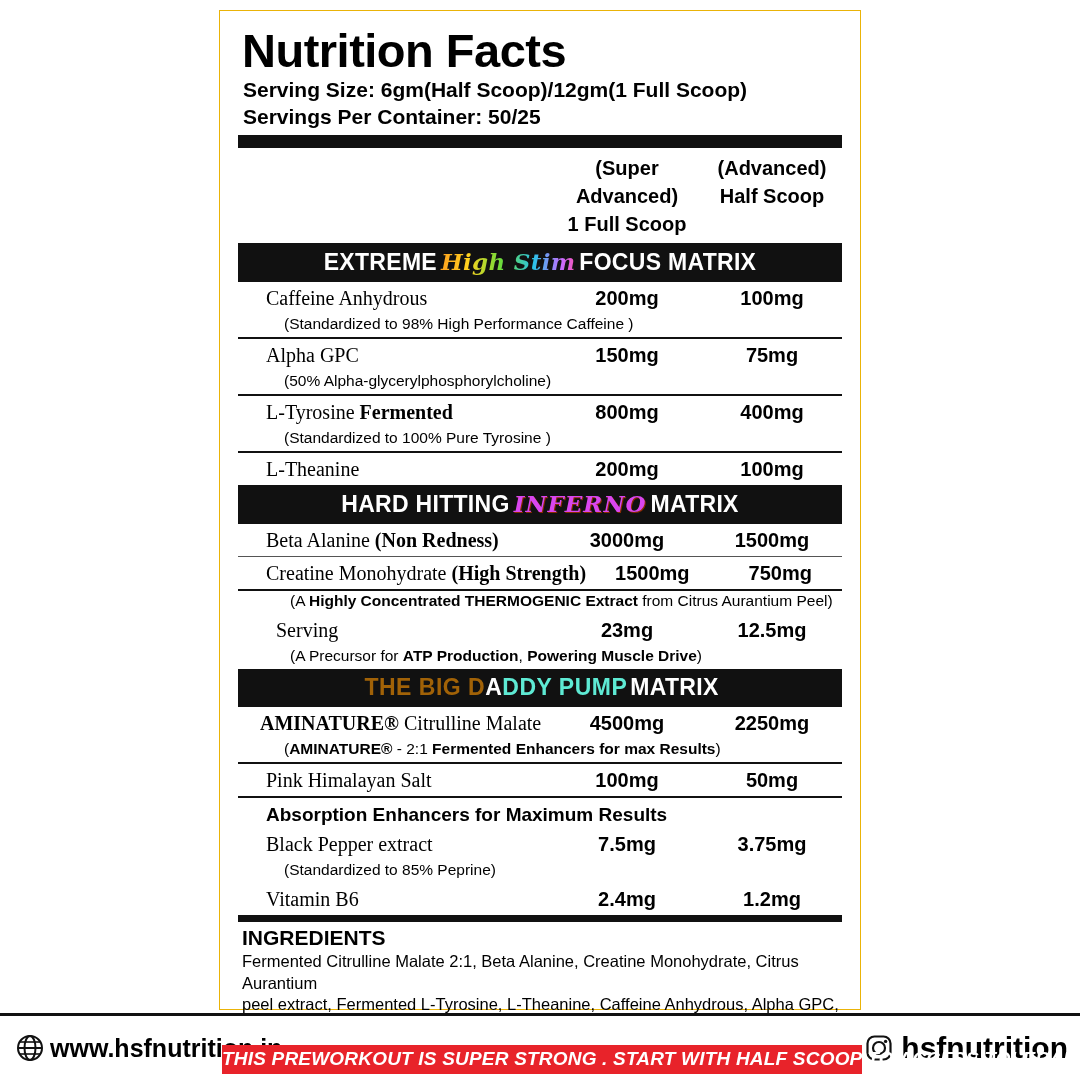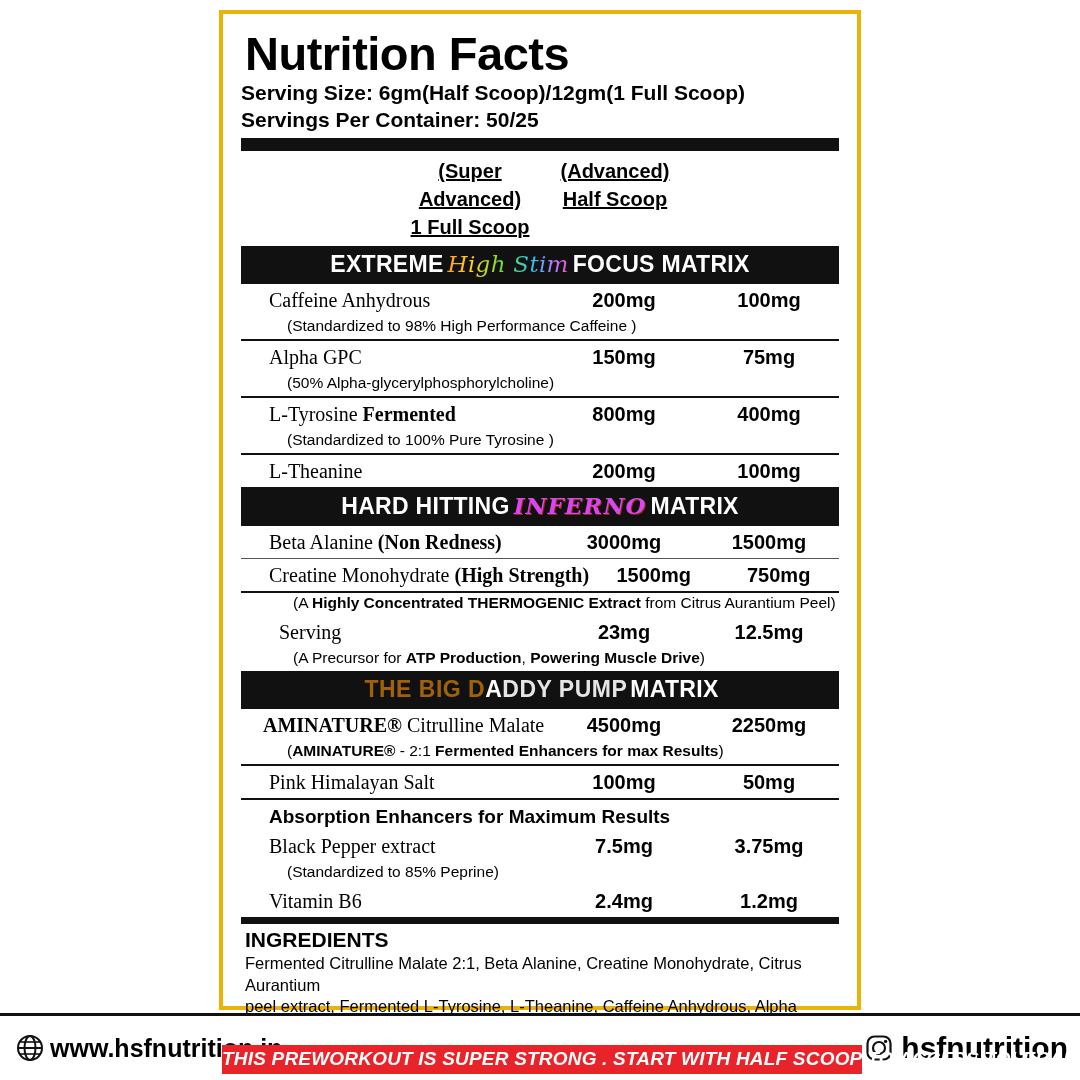--- a/index.html
+++ b/index.html
@@ -19,35 +19,36 @@
     width: 1080px;
     height: 1080px;
   }
   
   .label-panel {
     position: absolute;
     left: 219px;
     top: 10px;
     width: 642px;
     height: 1000px;
-    border: 4px solid #eab308;
+    border: 1px solid #eab308;
     background: #fff;
     box-sizing: border-box;
     padding: 12px 18px 0 18px;
   }
   .nf-title {
     font-size: 47px;
     font-weight: bold;
     letter-spacing: -0.5px;
     line-height: 1.02;
     margin: 4px 0 2px 4px;
   }
   .serving-line {
     font-size: 21px;
     font-weight: bold;
+    margin-left: 5px;
     line-height: 1.28;
     white-space: nowrap;
   }
   .rule-thick {
     height: 13px;
     background: #111;
     margin: 4px 0 0 0;
   }
   .rule-med {
     height: 7px;
@@ -60,23 +61,22 @@
     margin: 0;
   }
   .rule-hair {
     height: 1px;
     background: #555;
     margin: 0;
   }
   
   .col-head {
     display: flex;
-    justify-content: center;
+    justify-content: flex-end;
     padding: 6px 0 4px 0;
-    text-decoration: underline;
   }
   .col-head .col {
     width: 150px;
     text-align: center;
     font-size: 20px;
     font-weight: bold;
     line-height: 1.42;
   }
   .col-head .col.second { width: 140px; }
 
@@ -88,21 +88,21 @@
     font-size: 23px;
     font-weight: bold;
     letter-spacing: 0.3px;
     padding: 5px 0 6px 0;
     white-space: nowrap;
   }
   .banner .plain { color: #fff; }
   .rainbow {
     font-family: "DejaVu Serif", serif;
     font-style: italic;
-    font-weight: normal;
+    font-weight: bold;
     background: linear-gradient(90deg,#ff9a1f 0%,#ffd21f 22%,#6ddc3a 45%,#29c3e8 68%,#c86bff 88%,#ff4fa3 100%);
     -webkit-background-clip: text;
     background-clip: text;
     color: transparent;
     padding: 0 4px;
     margin-top: 37px;
   }
   .inferno-word {
     font-family: "DejaVu Serif", serif;
     font-style: italic;
@@ -112,21 +112,21 @@
     padding: 0 4px;
     text-shadow: 1px 1px 0 #8a2b00;
   }
   .bigdaddy {
     font-weight: bold;
     letter-spacing: 0.5px;
     padding: 0 3px;
   }
   .bigdaddy .b1 { color: #a16207; }
   .bigdaddy .b2 { color: #ffffff; }
-  .bigdaddy .b3 { color: #e5e5e5; }
+  .bigdaddy .b3 { color: #5eead4; }
 
   
   .row {
     display: flex;
     align-items: baseline;
     padding: 5px 0 4px 0;
   }
   .row .name {
     flex: 1;
     font-size: 20px;

